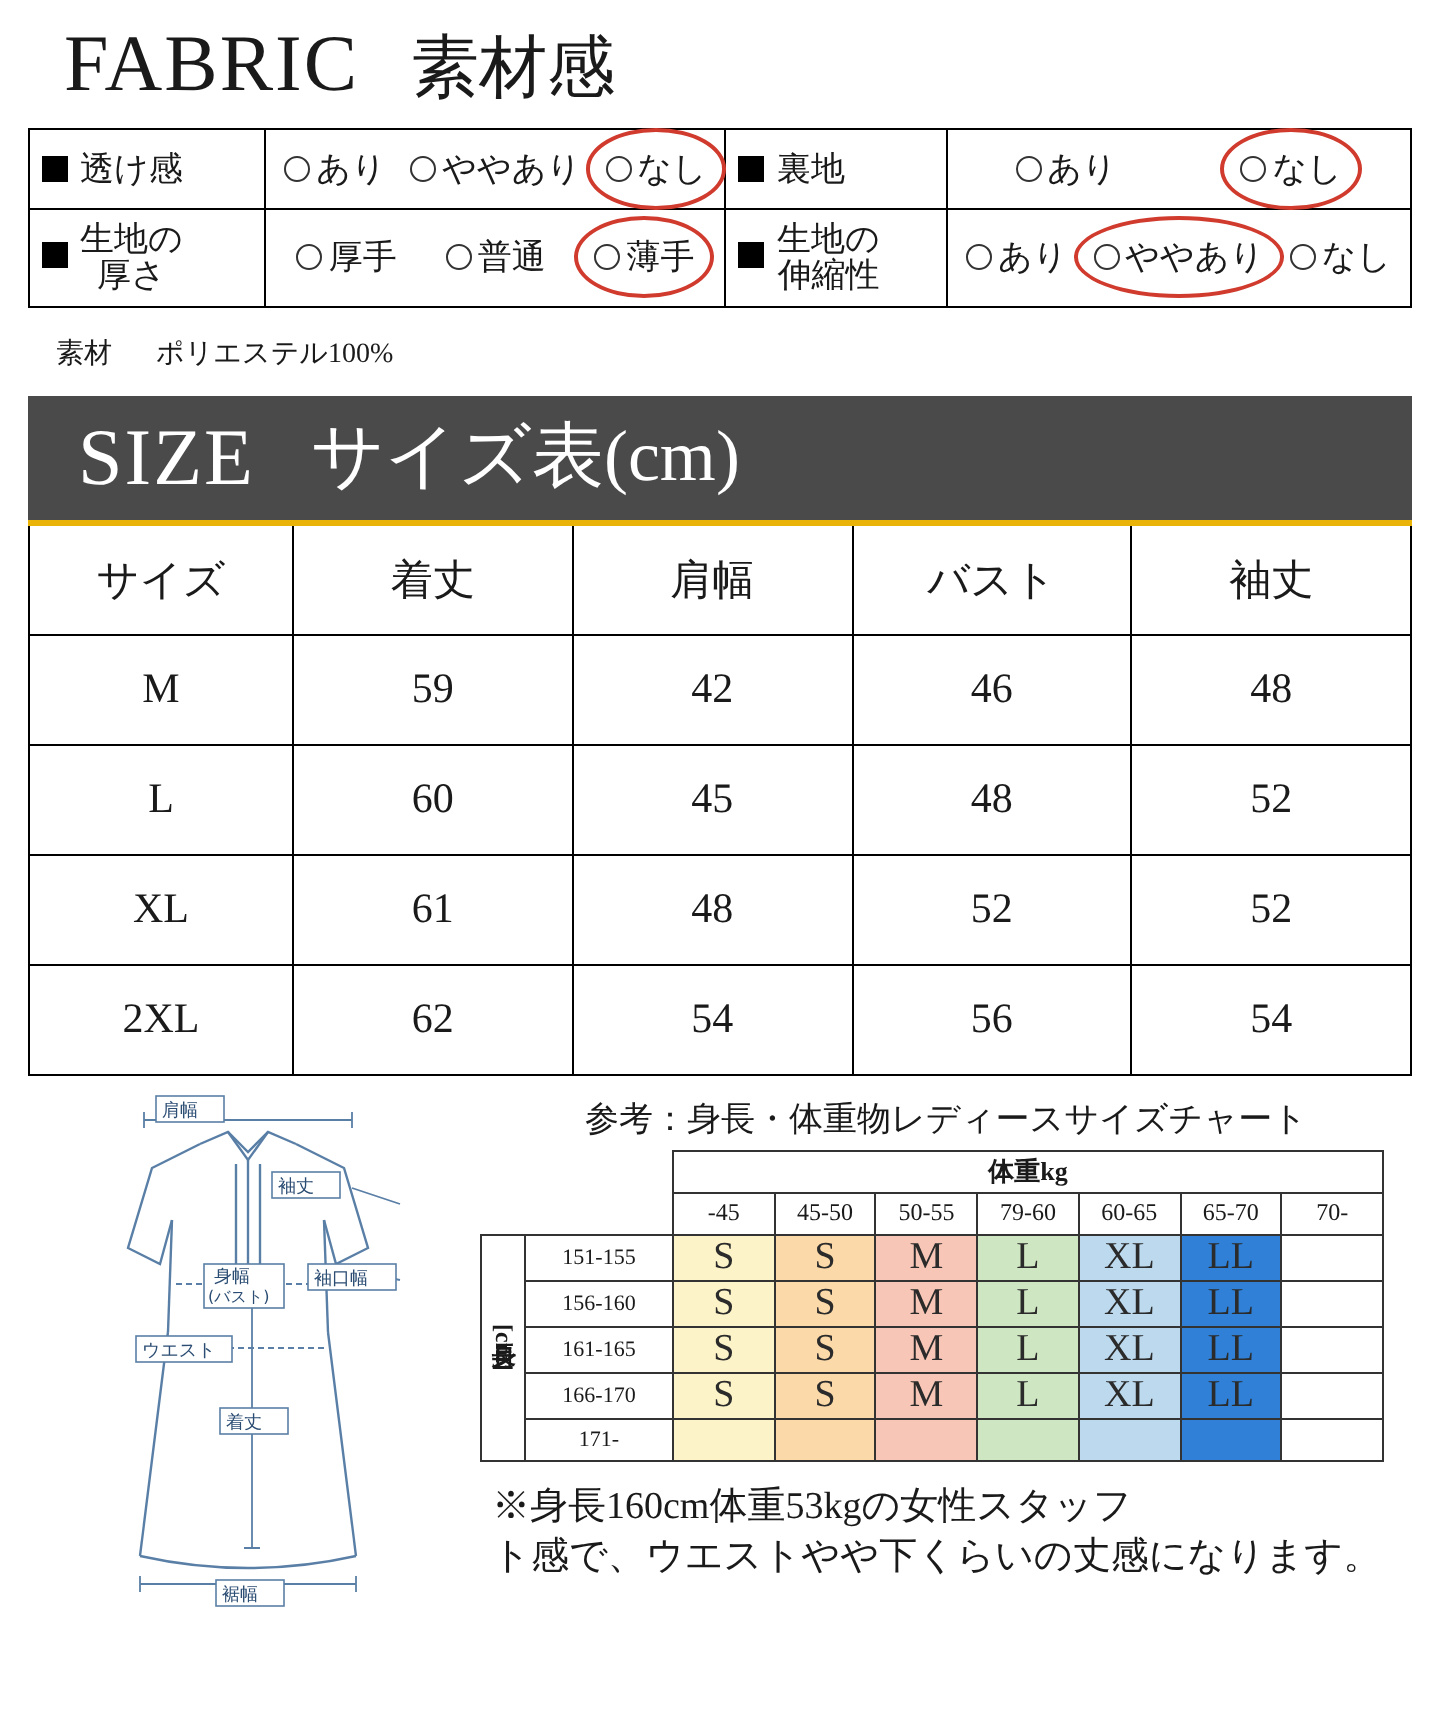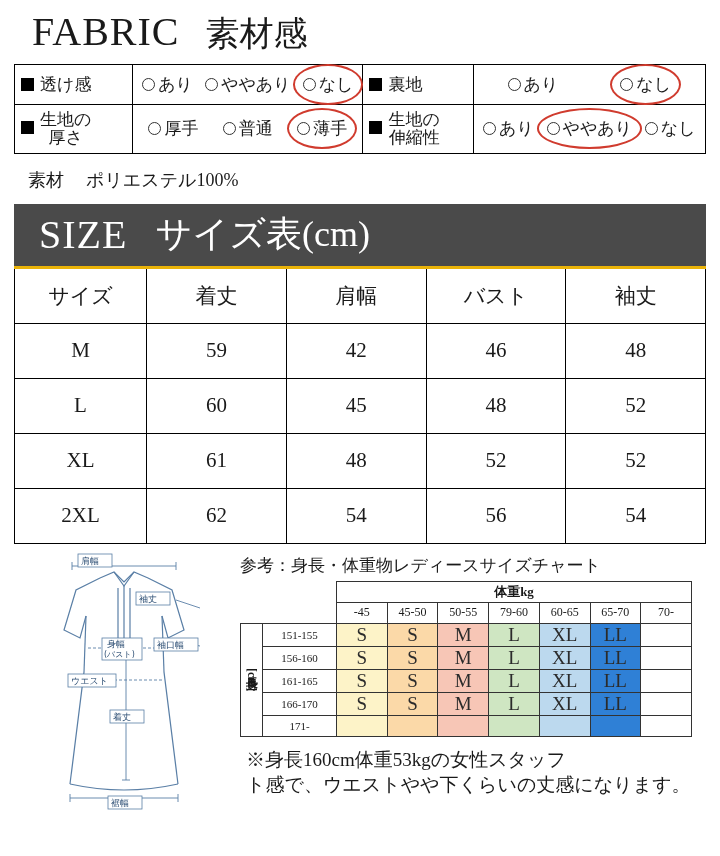--- a/index.html
+++ b/index.html
@@ -102,21 +102,21 @@
     bottom: -7px;
     border: 2px solid #d03b2e;
     border-radius: 50%;
     pointer-events: none;
   }
 
   
   .material {
     margin-top: 14px;
     padding-left: 14px;
-    font-size: 18px;
+    font-size: 14px;
   }
   .material .sep { display: inline-block; width: 22px; }
 
   
   .size-banner {
     margin-top: 12px;
     background: #4a4a4a;
     color: #fff;
     height: 62px;
     display: flex;
@@ -156,20 +156,21 @@
     flex: 0 0 222px;
     position: relative;
   }
   .diagram svg { display: block; }
   .right-col {
     flex: 1;
     padding-left: 4px;
   }
   .ref-title {
     font-size: 17px;
+    text-align: center;
     margin: 2px 0 4px 0;
   }
   .wh-table {
     border-collapse: collapse;
     table-layout: fixed;
     width: 452px;
     font-size: 12px;
   }
   .wh-table td, .wh-table th {
     border: 1px solid #333;

